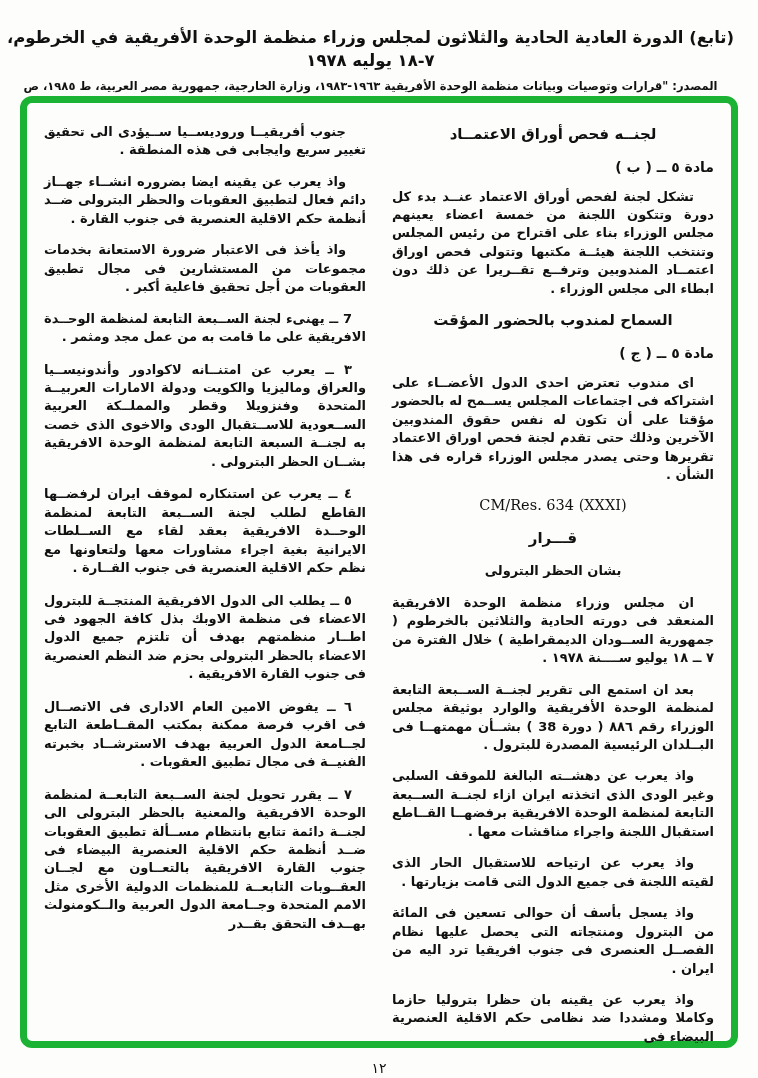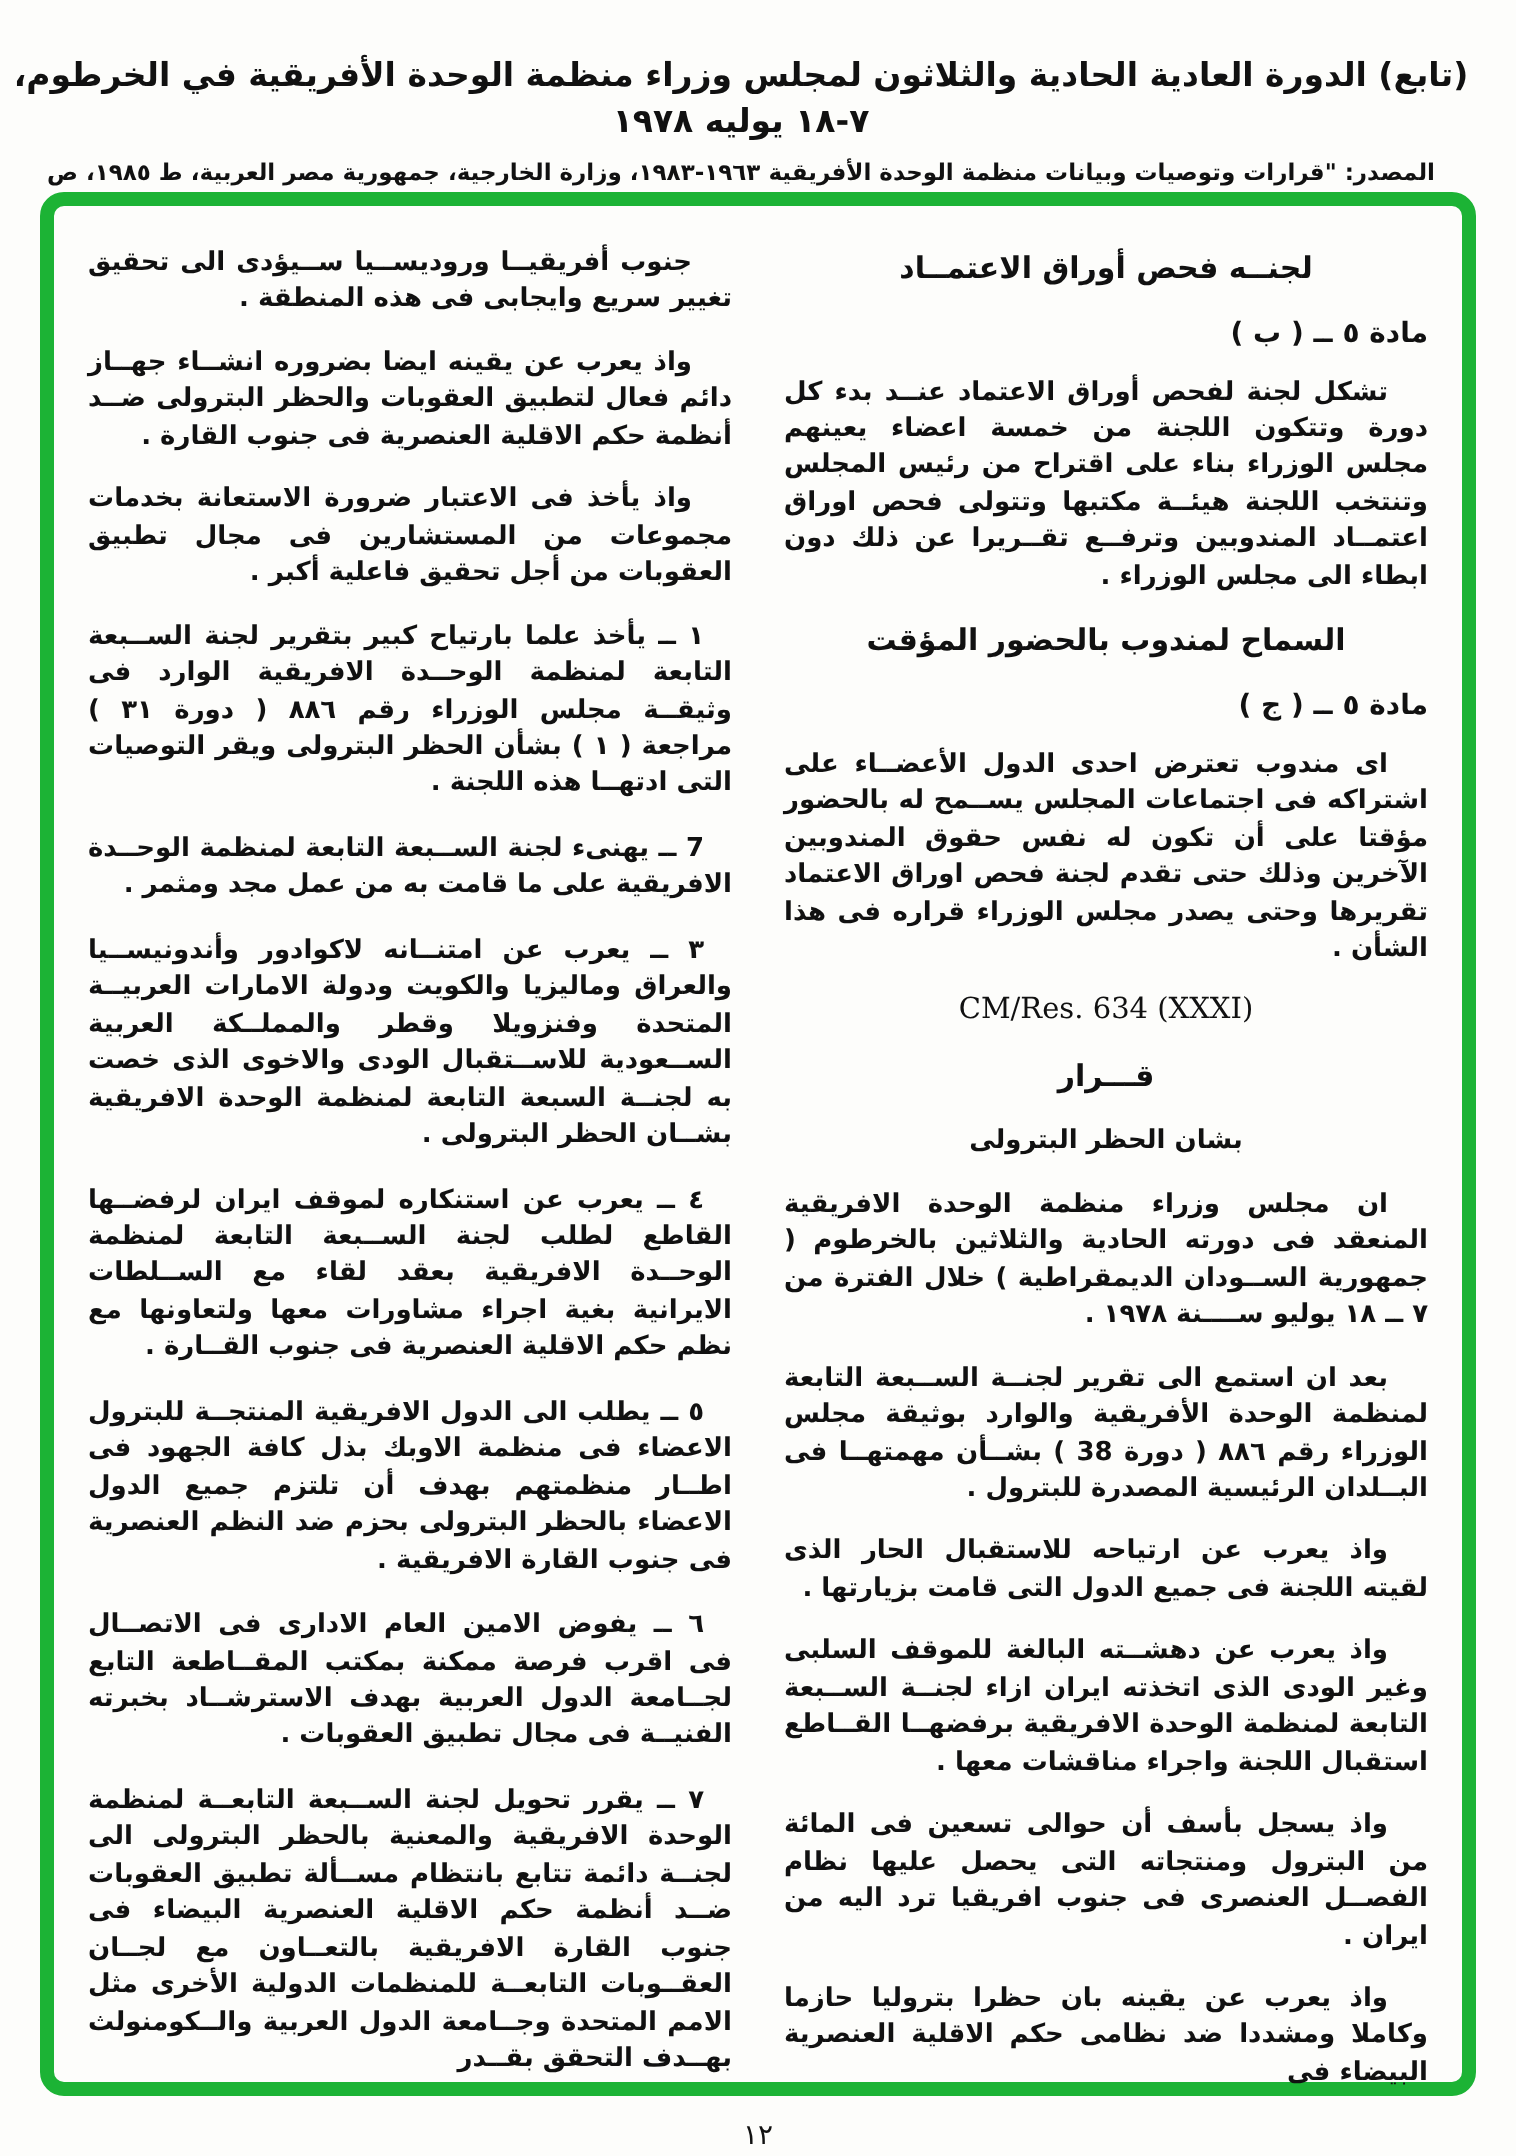--- a/index.html
+++ b/index.html
@@ -79,31 +79,30 @@
       <div class="article-label">مادة ٥ ــ ( ب )</div>
       <p class="para">تشكل لجنة لفحص أوراق الاعتماد عنــد بدء كل دورة وتتكون اللجنة من خمسة اعضاء يعينهم مجلس الوزراء بناء على اقتراح من رئيس المجلس وتنتخب اللجنة هيئــة مكتبها وتتولى فحص اوراق اعتمــاد المندوبين وترفــع تقــريرا عن ذلك دون ابطاء الى مجلس الوزراء .</p>
       <div class="heading">السماح لمندوب بالحضور المؤقت</div>
       <div class="article-label">مادة ٥ ــ ( ج )</div>
       <p class="para">اى مندوب تعترض احدى الدول الأعضــاء على اشتراكه فى اجتماعات المجلس يســمح له بالحضور مؤقتا على أن تكون له نفس حقوق المندوبين الآخرين وذلك حتى تقدم لجنة فحص اوراق الاعتماد تقريرها وحتى يصدر مجلس الوزراء قراره فى هذا الشأن .</p>
       <div class="ref">CM/Res. 634 (XXXI)</div>
       <div class="heading">قـــرار</div>
       <div class="heading-sub">بشان الحظر البترولى</div>
       <p class="para">ان مجلس وزراء منظمة الوحدة الافريقية المنعقد فى دورته الحادية والثلاثين بالخرطوم ( جمهورية الســودان الديمقراطية ) خلال الفترة من ٧ ــ ١٨ يوليو ســــنة ١٩٧٨ .</p>
       <p class="para">بعد ان استمع الى تقرير لجنــة الســبعة التابعة لمنظمة الوحدة الأفريقية والوارد بوثيقة مجلس الوزراء رقم ٨٨٦ ( دورة 38 ) بشــأن مهمتهــا فى البــلدان الرئيسية المصدرة للبترول .</p>
+      <p class="para">واذ يعرب عن دهشــته البالغة للموقف السلبى وغير الودى الذى اتخذته ايران ازاء لجنــة الســبعة التابعة لمنظمة الوحدة الافريقية برفضهــا القــاطع استقبال اللجنة واجراء مناقشات معها .</p>
       <p class="para">واذ يعرب عن ارتياحه للاستقبال الحار الذى لقيته اللجنة فى جميع الدول التى قامت بزيارتها .</p>
-      <p class="para">واذ يعرب عن دهشــته البالغة للموقف السلبى وغير الودى الذى اتخذته ايران ازاء لجنــة الســبعة التابعة لمنظمة الوحدة الافريقية برفضهــا القــاطع استقبال اللجنة واجراء مناقشات معها .</p>
       <p class="para">واذ يسجل بأسف أن حوالى تسعين فى المائة من البترول ومنتجاته التى يحصل عليها نظام الفصــل العنصرى فى جنوب افريقيا ترد اليه من ايران .</p>
       <p class="para">واذ يعرب عن يقينه بان حظرا بتروليا حازما وكاملا ومشددا ضد نظامى حكم الاقلية العنصرية البيضاء فى</p>
     </div>
 
     <div class="col">
       <p class="para">جنوب أفريقيــا وروديســيا ســيؤدى الى تحقيق تغيير سريع وايجابى فى هذه المنطقة .</p>
       <p class="para">واذ يعرب عن يقينه ايضا بضروره انشــاء جهــاز دائم فعال لتطبيق العقوبات والحظر البترولى ضــد أنظمة حكم الاقلية العنصرية فى جنوب القارة .</p>
       <p class="para">واذ يأخذ فى الاعتبار ضرورة الاستعانة بخدمات مجموعات من المستشارين فى مجال تطبيق العقوبات من أجل تحقيق فاعلية أكبر .</p>
-      <p class="item">١ ــ يأخذ علما بارتياح كبير بتقرير لجنة الســبعة التابعة لمنظمة الوحــدة الافريقية الوارد فى وثيقــة مجلس الوزراء رقم ٨٨٦ ( دورة ٣١ ) مراجعة ( ١ ) بشأن الحظر البترولى ويقر التوصيات التى ادتهــا هذه اللجنة .</p>
       <p class="item">7 ــ يهنىء لجنة الســبعة التابعة لمنظمة الوحــدة الافريقية على ما قامت به من عمل مجد ومثمر .</p>
       <p class="item">٣ ــ يعرب عن امتنــانه لاكوادور وأندونيســيا والعراق وماليزيا والكويت ودولة الامارات العربيــة المتحدة وفنزويلا وقطر والمملــكة العربية الســعودية للاســتقبال الودى والاخوى الذى خصت به لجنــة السبعة التابعة لمنظمة الوحدة الافريقية بشــان الحظر البترولى .</p>
       <p class="item">٤ ــ يعرب عن استنكاره لموقف ايران لرفضــها القاطع لطلب لجنة الســبعة التابعة لمنظمة الوحــدة الافريقية بعقد لقاء مع الســلطات الايرانية بغية اجراء مشاورات معها ولتعاونها مع نظم حكم الاقلية العنصرية فى جنوب القــارة .</p>
       <p class="item">٥ ــ يطلب الى الدول الافريقية المنتجــة للبترول الاعضاء فى منظمة الاوبك بذل كافة الجهود فى اطــار منظمتهم بهدف أن تلتزم جميع الدول الاعضاء بالحظر البترولى بحزم ضد النظم العنصرية فى جنوب القارة الافريقية .</p>
       <p class="item">٦ ــ يفوض الامين العام الادارى فى الاتصــال فى اقرب فرصة ممكنة بمكتب المقــاطعة التابع لجــامعة الدول العربية بهدف الاسترشــاد بخبرته الفنيــة فى مجال تطبيق العقوبات .</p>
       <p class="item">٧ ــ يقرر تحويل لجنة الســبعة التابعــة لمنظمة الوحدة الافريقية والمعنية بالحظر البترولى الى لجنــة دائمة تتابع بانتظام مســألة تطبيق العقوبات ضــد أنظمة حكم الاقلية العنصرية البيضاء فى جنوب القارة الافريقية بالتعــاون مع لجــان العقــوبات التابعــة للمنظمات الدولية الأخرى مثل الامم المتحدة وجــامعة الدول العربية والــكومنولث بهــدف التحقق بقــدر</p>
     </div>
 
   </div>
 </div>

